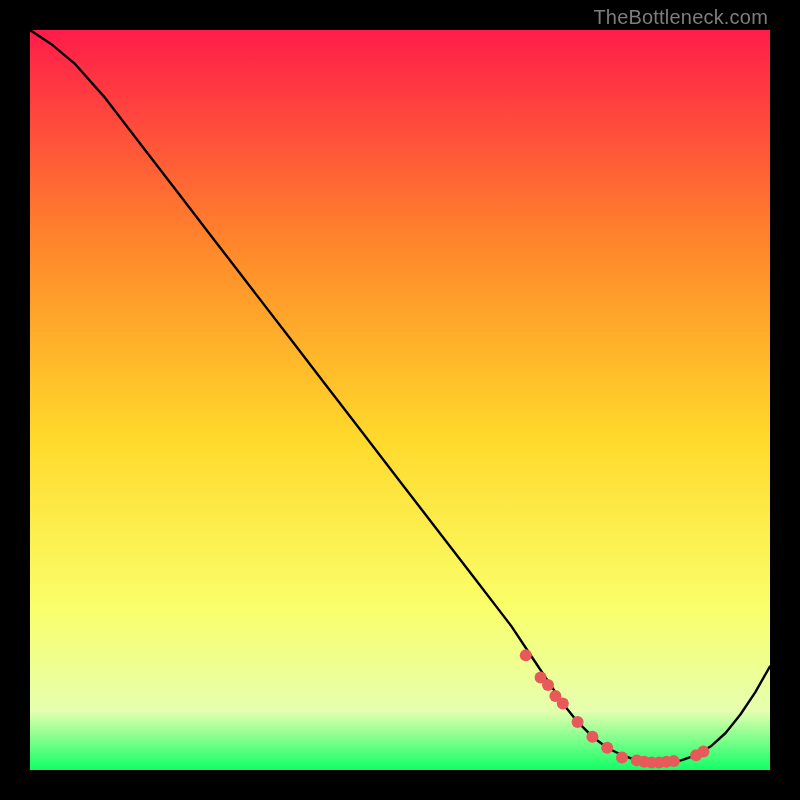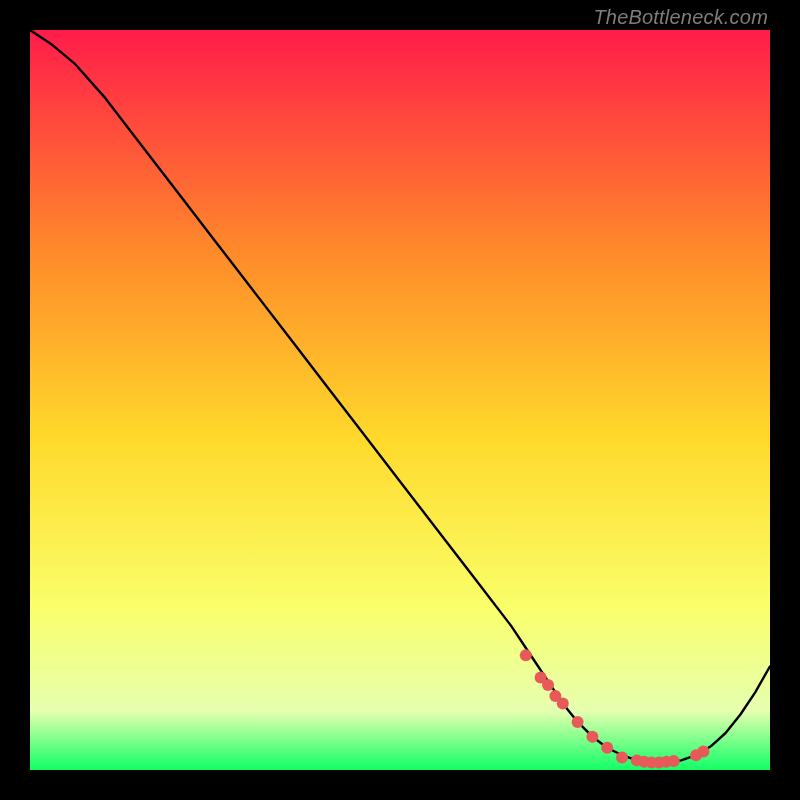--- a/index.html
+++ b/index.html
@@ -9,21 +9,20 @@
     height: 800px;
     background: #000;
     overflow: hidden;
     font-family: Arial, Helvetica, sans-serif;
   }
   .canvas {
     position: relative;
     width: 800px;
     height: 800px;
     background: #000;
-    font-style: italic;
   }
   .plot-area {
     position: absolute;
     left: 30px;
     top: 30px;
     width: 740px;
     height: 740px;
     overflow: hidden;
   }
   .plot-svg {

